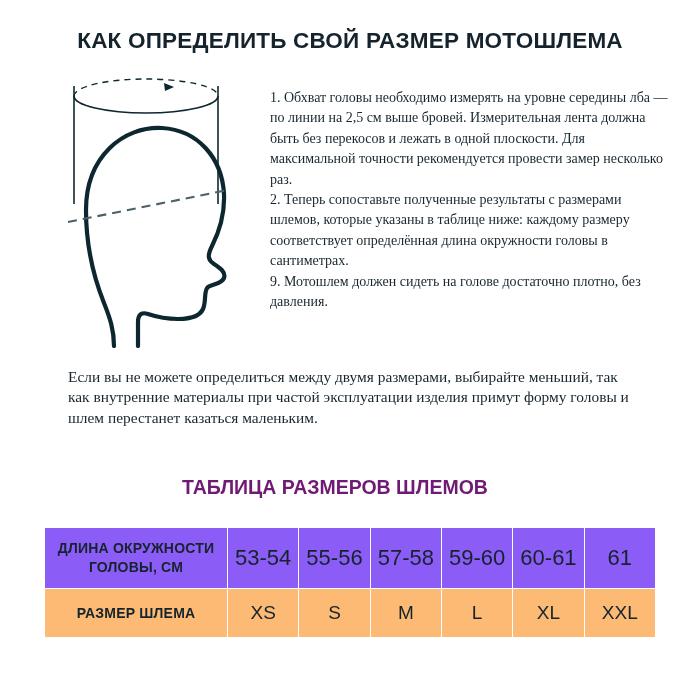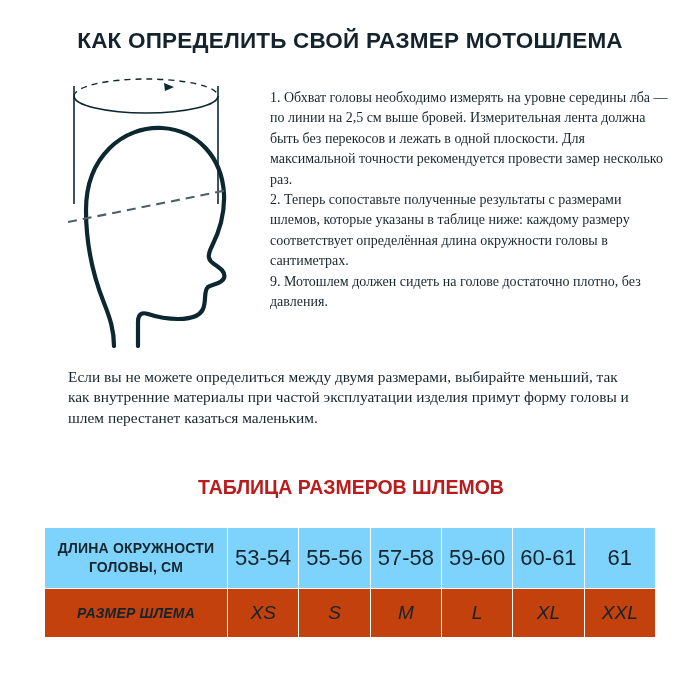--- a/index.html
+++ b/index.html
@@ -66,62 +66,61 @@
   }
   .below-text p {
     margin: 12px;
   }
   .below-text p + p {
     margin-top: 0px;
   }
   .table-title {
     position: absolute;
     top: 476px;
-    left: 16px;
+    left: 0;
     width: 670px;
     text-align: center;
     font-family: "Liberation Sans", sans-serif;
     font-weight: bold;
     font-size: 19.5px;
-    color: #b91c1c;
+    color: #701a75;
   }
   table.size-table {
     position: absolute;
     left: 44px;
     top: 527px;
     width: 612px;
     border-collapse: collapse;
     table-layout: fixed;
     font-family: "Liberation Sans", sans-serif;
   }
   table.size-table td {
     border: 1px solid #ffffff;
     text-align: center;
     vertical-align: middle;
     color: #15242c;
   }
   .row-head {
-    background: #7dd3fc;
+    background: #8b5cf6;
   }
   .row-head td.label-cell {
     width: 170px;
     font-weight: bold;
     font-size: 14px;
     line-height: 19px;
     padding: 11px 6px;
     letter-spacing: 0.2px;
   }
   .row-head td.value-cell {
     font-size: 22px;
     font-weight: normal;
     padding: 11px 2px;
   }
   .row-sub {
-    background: #c2410c;
-    font-style: italic;
+    background: #fdba74;
   }
   .row-sub td.label-cell {
     font-weight: bold;
     font-size: 14px;
     padding: 13px 6px;
     letter-spacing: 0.2px;
   }
   .row-sub td.value-cell {
     font-size: 19px;
     padding: 13px 2px;

